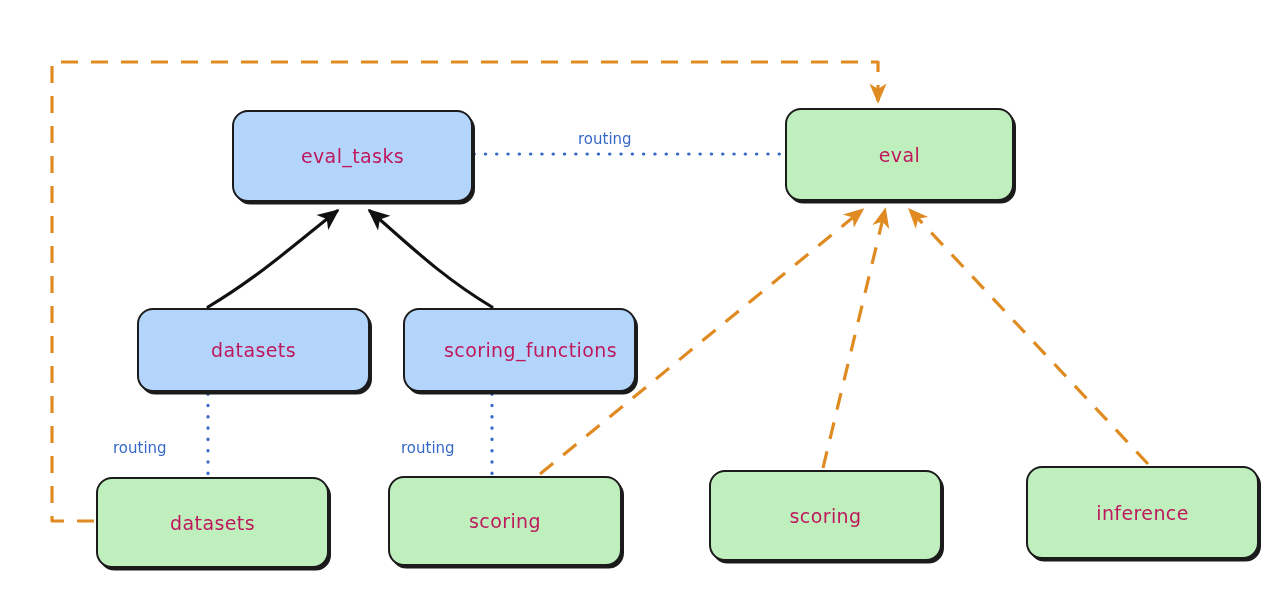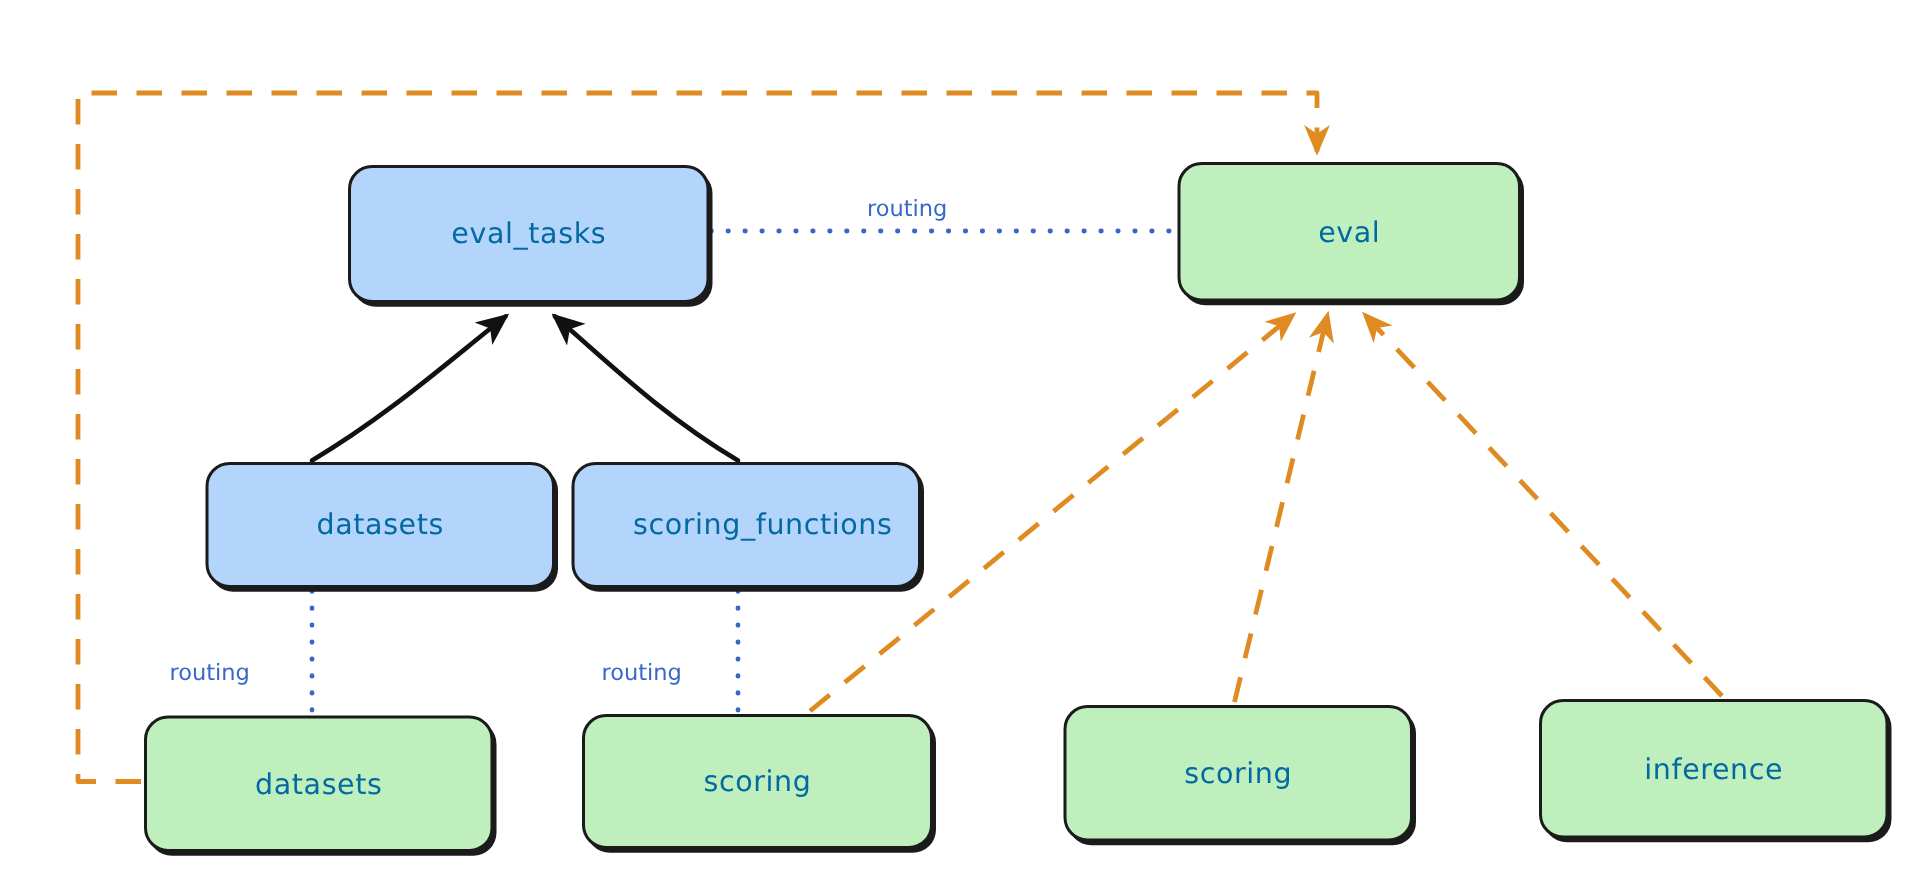--- a/index.html
+++ b/index.html
@@ -34,21 +34,21 @@
     border-radius: 16px;
     display: flex;
     align-items: center;
     justify-content: center;
     z-index: 3;
     box-shadow: 2.5px 3px 0 -0.5px #1b1b1b;
   }
   .node .node-label {
     font-family: "DejaVu Sans", sans-serif;
     font-size: 19px;
-    color: #0369a1;
+    color: #be185d;
     letter-spacing: 0.4px;
     white-space: nowrap;
     user-select: none;
   }
   .node.api { background: #b4d5fb; }
   .node.provider { background: #c0efbe; }
 
   .edge-label {
     position: absolute;
     font-family: "DejaVu Sans", sans-serif;
@@ -111,21 +111,21 @@
   </div>
 
   <div class="node provider" style="left:785px; top:108px; width:229px; height:93px;">
     <span class="node-label">eval</span>
   </div>
 
   <div class="node api" style="left:96px; top:308px; width:233px; height:84px;margin-left:41px;">
     <span class="node-label">datasets</span>
   </div>
 
-  <div class="node api" style="left:381px; top:308px; width:233px; height:84px;padding-left:22px;">
+  <div class="node api" style="left:403px; top:308px; width:233px; height:84px;padding-left:22px;">
     <span class="node-label">scoring_functions</span>
   </div>
 
   <div class="node provider" style="left:96px; top:477px; width:233px; height:91px;">
     <span class="node-label">datasets</span>
   </div>
 
   <div class="node provider" style="left:388px; top:476px; width:234px; height:90px;">
     <span class="node-label">scoring</span>
   </div>

